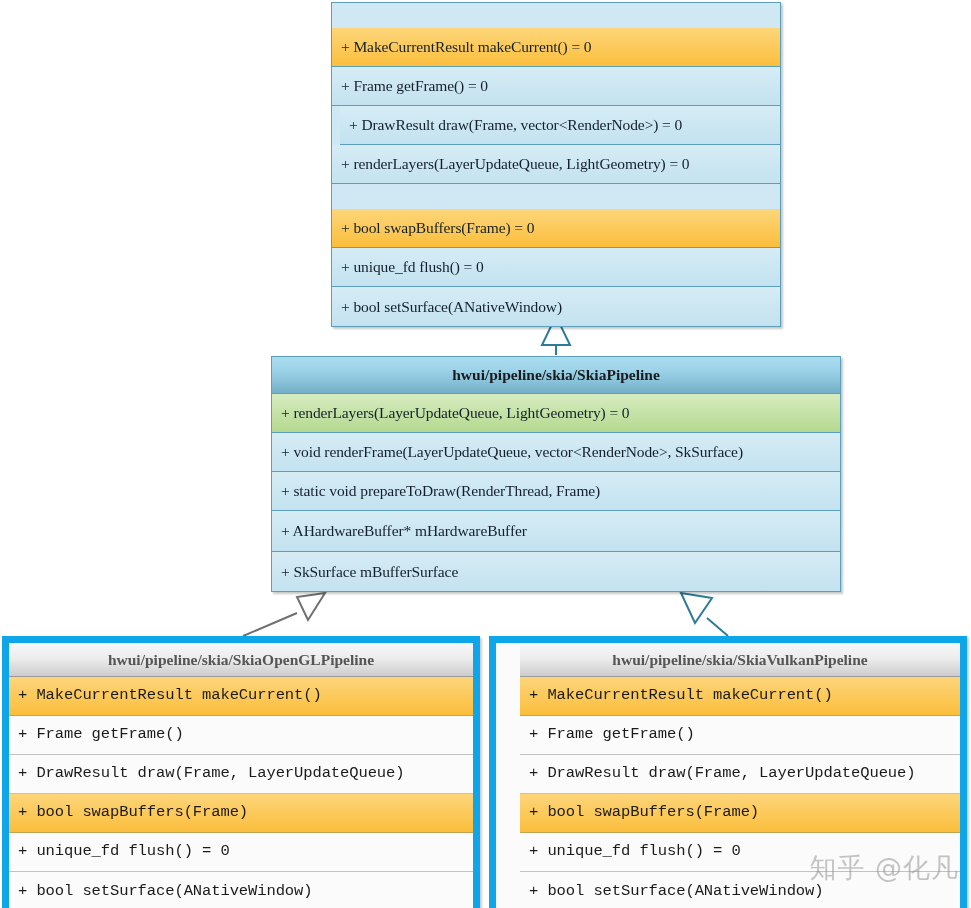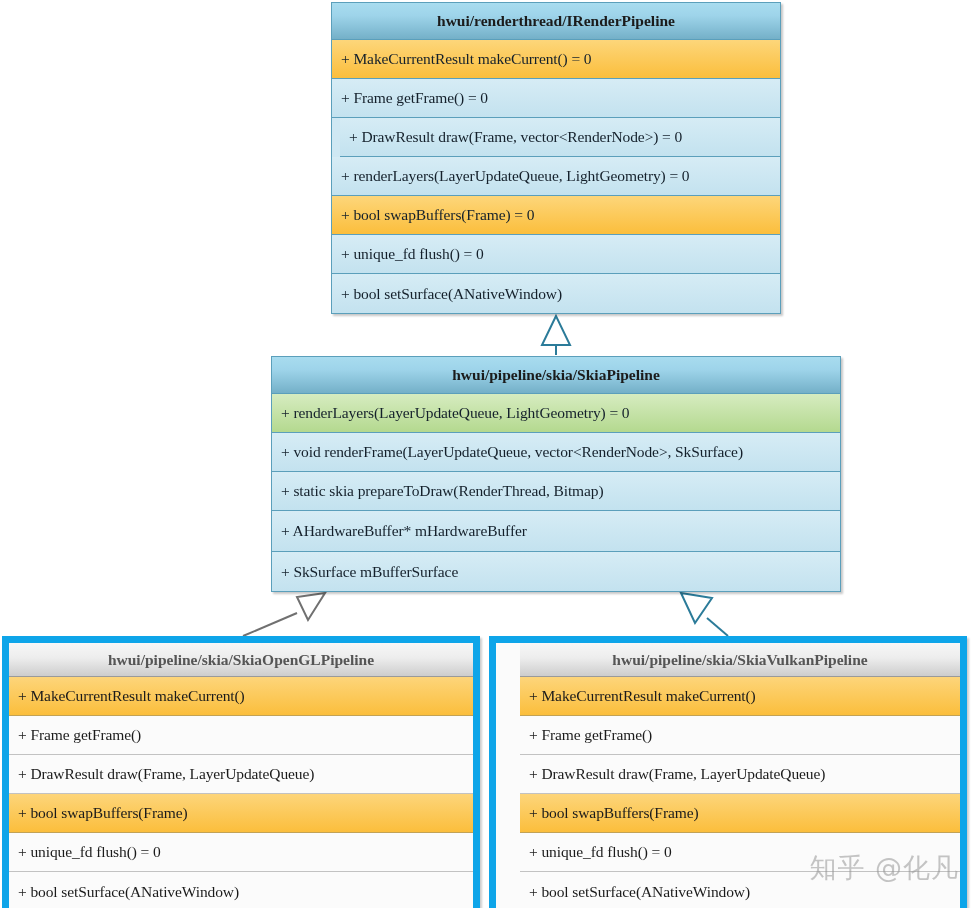--- a/index.html
+++ b/index.html
@@ -59,40 +59,42 @@
     border-bottom: 1px solid #5b9fbb;
   }
   .theme-blue .row {
     background: linear-gradient(to bottom, #d6ecf5 0%, #c3e2ef 100%);
     color: #14202b;
     border-bottom: 1px solid #5b9fbb;
   }
   .theme-blue .row:last-child { border-bottom: none; }
   .theme-blue .row.hl-orange {
     background: linear-gradient(to bottom, #fdd67a 0%, #fbbe3c 100%);
+    margin-top: 25px;
   }
   .theme-blue .row.hl-green {
     background: linear-gradient(to bottom, #d6ecc0 0%, #b4d98f 100%);
   }
 
   
   .theme-grey {
     border: 7px solid #0ea5e9;
     box-shadow: 1.5px 1.5px 2px rgba(0,0,0,0.20);
     background: #fbfbfb;
   }
   .theme-grey .hdr {
     background: linear-gradient(to bottom, #f7f7f7 0%, #ededed 45%, #cdcdcd 100%);
     color: #555555;
     border-bottom: 1px solid #9a9a9a;
   }
   .theme-grey .row {
     background: #fbfbfb;
     color: #1b1b1b;
     border-bottom: 1px solid #c2c2c2;
+    font-family: Liberation Mono, monospace;
   }
   .theme-grey .row:last-child { border-bottom: none; }
   .theme-grey .row.hl-orange {
     background: linear-gradient(to bottom, #fdd57a 0%, #fbbe3c 100%);
     border-bottom: 1px solid #c2a255;
   }
 
   
   .connector-layer {
     position: absolute;
@@ -134,35 +136,34 @@
       <polygon points="325,593 297,597 308,620" fill="#ffffff" stroke="#707070" stroke-width="2"></polygon>
     </g>
 
     <g>
       <line x1="728" y1="636" x2="707" y2="618" stroke="#2b7b99" stroke-width="2"></line>
       <polygon points="681,593 712,598 695,623" fill="#ffffff" stroke="#2b7b99" stroke-width="2"></polygon>
     </g>
   </svg>
 
   <div class="umlbox theme-blue" style="left:331px; top:2px; width:450px;">
-    <div class="hdr" style="height:37px;">hwui/renderthread/IRenderPipeline</div>
     <div class="row hl-orange" style="height:39px;">+ MakeCurrentResult makeCurrent() = 0</div>
     <div class="row" style="height:39px;">+ Frame getFrame() = 0</div>
     <div class="row" style="height:39px;margin-left:8px;">+ DrawResult draw(Frame, vector&lt;RenderNode&gt;) = 0</div>
     <div class="row" style="height:39px;">+ renderLayers(LayerUpdateQueue, LightGeometry) = 0</div>
     <div class="row hl-orange" style="height:39px;">+ bool swapBuffers(Frame) = 0</div>
     <div class="row" style="height:39px;">+ unique_fd flush() = 0</div>
     <div class="row" style="height:39px;">+ bool setSurface(ANativeWindow)</div>
   </div>
 
   <div class="umlbox theme-blue" style="left:271px; top:356px; width:570px;">
     <div class="hdr" style="height:37px;text-align:right;">hwui/pipeline/skia/SkiaPipeline</div>
     <div class="row hl-green" style="height:39px;">+ renderLayers(LayerUpdateQueue, LightGeometry) = 0</div>
     <div class="row" style="height:39px;">+ void renderFrame(LayerUpdateQueue, vector&lt;RenderNode&gt;, SkSurface)</div>
-    <div class="row" style="height:39px;">+ static skia prepareToDraw(RenderThread, Bitmap)</div>
+    <div class="row" style="height:39px;">+ static void prepareToDraw(RenderThread, Frame)</div>
     <div class="row" style="height:41px;">+ AHardwareBuffer* mHardwareBuffer</div>
     <div class="row" style="height:39px;font-family:Liberation Serif, serif;">+ SkSurface mBufferSurface</div>
   </div>
 
   <div class="umlbox theme-grey" style="left:2px; top:636px; width:478px;">
     <div class="hdr" style="height:34px;">hwui/pipeline/skia/SkiaOpenGLPipeline</div>
     <div class="row hl-orange" style="height:39px;">+ MakeCurrentResult makeCurrent()</div>
     <div class="row" style="height:39px;">+ Frame getFrame()</div>
     <div class="row" style="height:39px;">+ DrawResult draw(Frame, LayerUpdateQueue)</div>
     <div class="row hl-orange" style="height:39px;">+ bool swapBuffers(Frame)</div>

